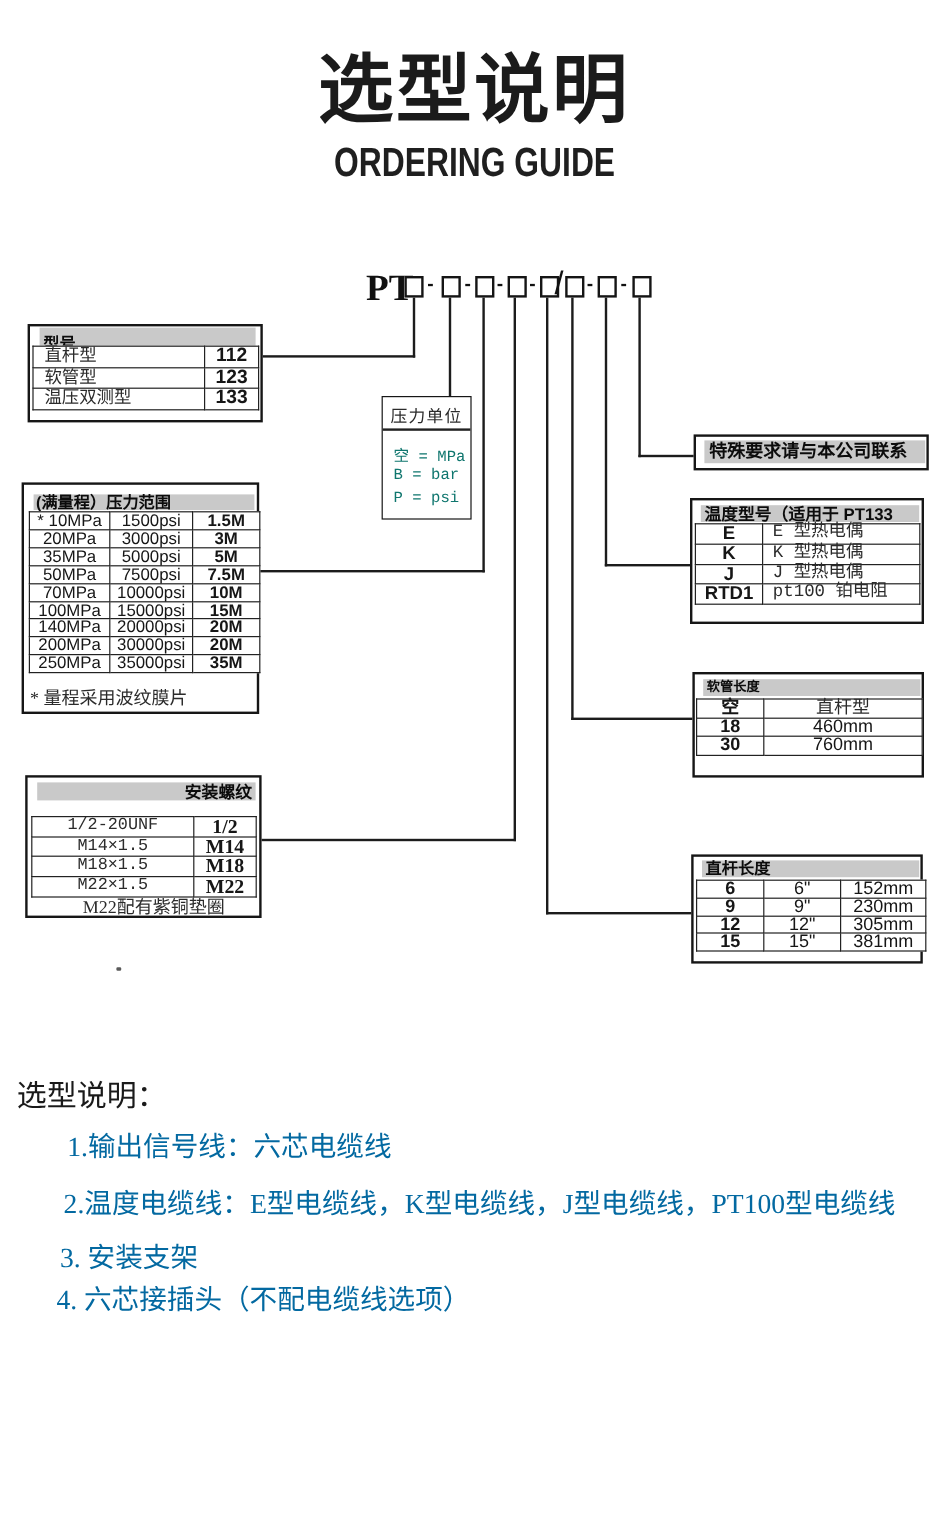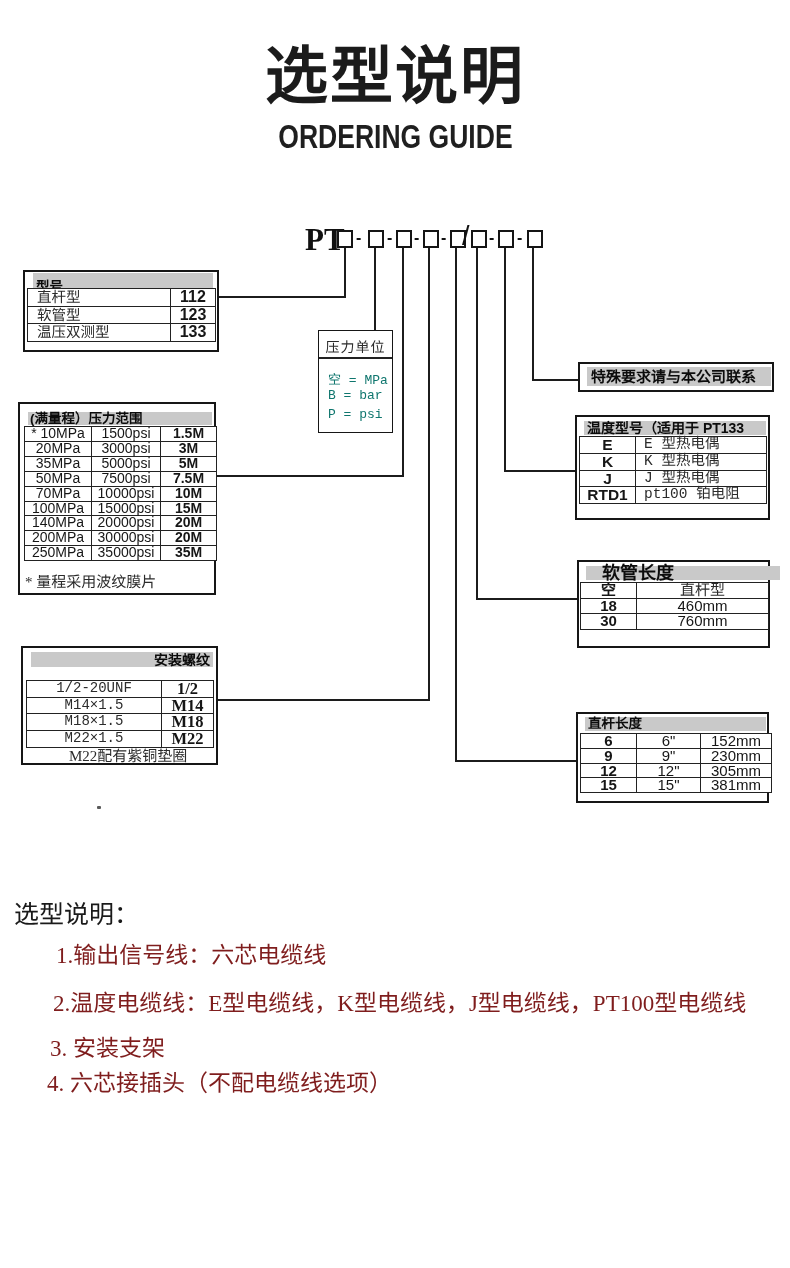--- a/index.html
+++ b/index.html
@@ -78,21 +78,21 @@
              letter-spacing:1px;font-family:"Liberation Serif",serif;color:#2b2b2b;}
   #unit-divider{position:absolute;left:0;top:26px;width:100%;height:1.5px;background:#222;}
   .unit-line{position:absolute;left:9px;font-family:Liberation Mono, monospace;font-size:13px;color:#0f766e;}
 
   
   .footnote{position:absolute;font-family:"Liberation Serif",serif;color:#2b2b2b;white-space:nowrap;}
 
   
   .acc-head{position:absolute;left:14px;top:902px;font-family:"Liberation Serif",serif;
             font-size:25px;line-height:1;color:#1a1a1a;}
-  .acc-item{position:absolute;font-family:"Liberation Serif",serif;font-size:23px;line-height:1;color:#7f1d1d;white-space:nowrap;}
+  .acc-item{position:absolute;font-family:"Liberation Serif",serif;font-size:23px;line-height:1;color:#0369a1;white-space:nowrap;}
 
   .stray-dot{position:absolute;left:97px;top:806px;width:4px;height:3px;background:#5a5a5a;border-radius:1px;}
 </style>
 </head>
 <body>
 
 <div id="canvas">
 
   <div class="title">选型说明</div>
   <div class="subtitle">ORDERING GUIDE</div>
@@ -254,21 +254,21 @@
           <td>J 型热电偶</td>
         </tr>
         <tr>
           <td>RTD1</td>
           <td>pt100 铂电阻</td>
         </tr>
       </tbody>
   </table>
 
   <div class="obox" style="left:577px;top:560px;width:193px;height:88px"></div>
-  <div class="gbar" style="left:586px;top:566px;width:178px;height:14px;font-size:18px;padding-left:16px">软管长度</div>
+  <div class="gbar" style="left:586px;top:566px;width:178px;height:14px;font-size:11px;padding-left:3px">软管长度</div>
   <table class="itab" id="hose-table">
     <tbody>
         <tr>
           <td>空</td>
           <td>直杆型</td>
         </tr>
         <tr>
           <td>18</td>
           <td>460mm</td>
         </tr>

